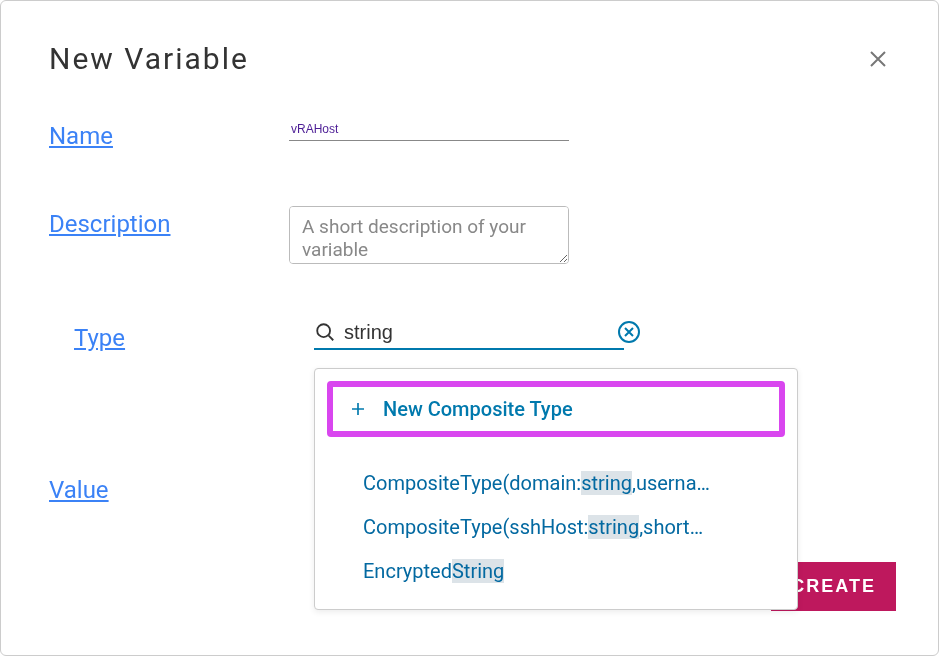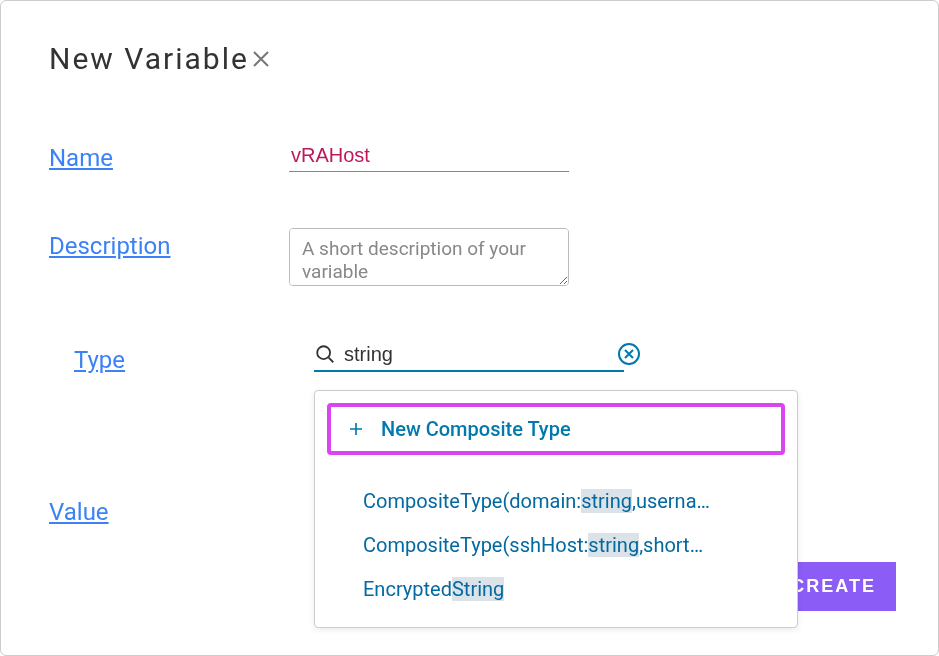--- a/index.html
+++ b/index.html
@@ -13,22 +13,23 @@
   .dialog {
     width: 939px;
     height: 656px;
     border: 1px solid #ccc;
     border-radius: 6px;
     padding: 40px 48px 32px 48px;
     position: relative;
   }
   .dialog-header {
     display: flex;
-    align-items: center;
-    margin-bottom: 64px;
+    justify-content: space-between;
+    align-items: center;
+    margin-bottom: 42px;
   }
   .dialog-title {
     font-size: 30px;
     font-weight: 400;
     letter-spacing: 2px;
     color: #333;
   }
   .close-btn {
     width: 24px;
     height: 24px;
@@ -43,24 +44,24 @@
   .form-label {
     width: 240px;
     font-size: 24px;
     color: #3b82f6;
     padding-top: 4px;
     text-decoration: underline;
   }
   .text-input {
     border: none;
     border-bottom: 1px solid #888;
-    font-size: 20px;
+    font-size: 12px;
     padding: 4px 2px;
     width: 280px;
-    color: #be185d;
+    color: #4c1d95;
     outline: none;
     background: transparent;
   }
   .textarea-input {
     border: 1px solid #bbb;
     border-radius: 4px;
     font-size: 19px;
     padding: 8px 12px;
     width: 280px;
     height: 58px;
@@ -131,21 +132,21 @@
     left: 0;
     width: 484px;
     background: #fff;
     border: 1px solid #ccc;
     border-radius: 4px;
     box-shadow: 0 2px 6px rgba(0,0,0,0.08);
     z-index: 10;
   }
   .dropdown-new {
     margin: 12px 12px 24px 12px;
-    border: 4px solid #d946ef;
+    border: 6px solid #d946ef;
     border-radius: 4px;
     padding: 10px 16px;
     display: flex;
     align-items: center;
     gap: 16px;
     cursor: pointer;
   }
   .plus-icon {
     width: 18px; height: 18px;
     color: #0079ad;
@@ -167,21 +168,21 @@
     text-overflow: ellipsis;
     cursor: pointer;
   }
   .hl {
     background: #dce3e8;
   }
   .create-btn {
     position: absolute;
     right: 42px;
     bottom: 44px;
-    background: #8b5cf6;
+    background: #be185d;
     color: #fff;
     border: none;
     font-size: 18px;
     font-weight: 600;
     letter-spacing: 2px;
     padding: 14px 20px;
     cursor: pointer;
     z-index: 5;
   }
 </style>

